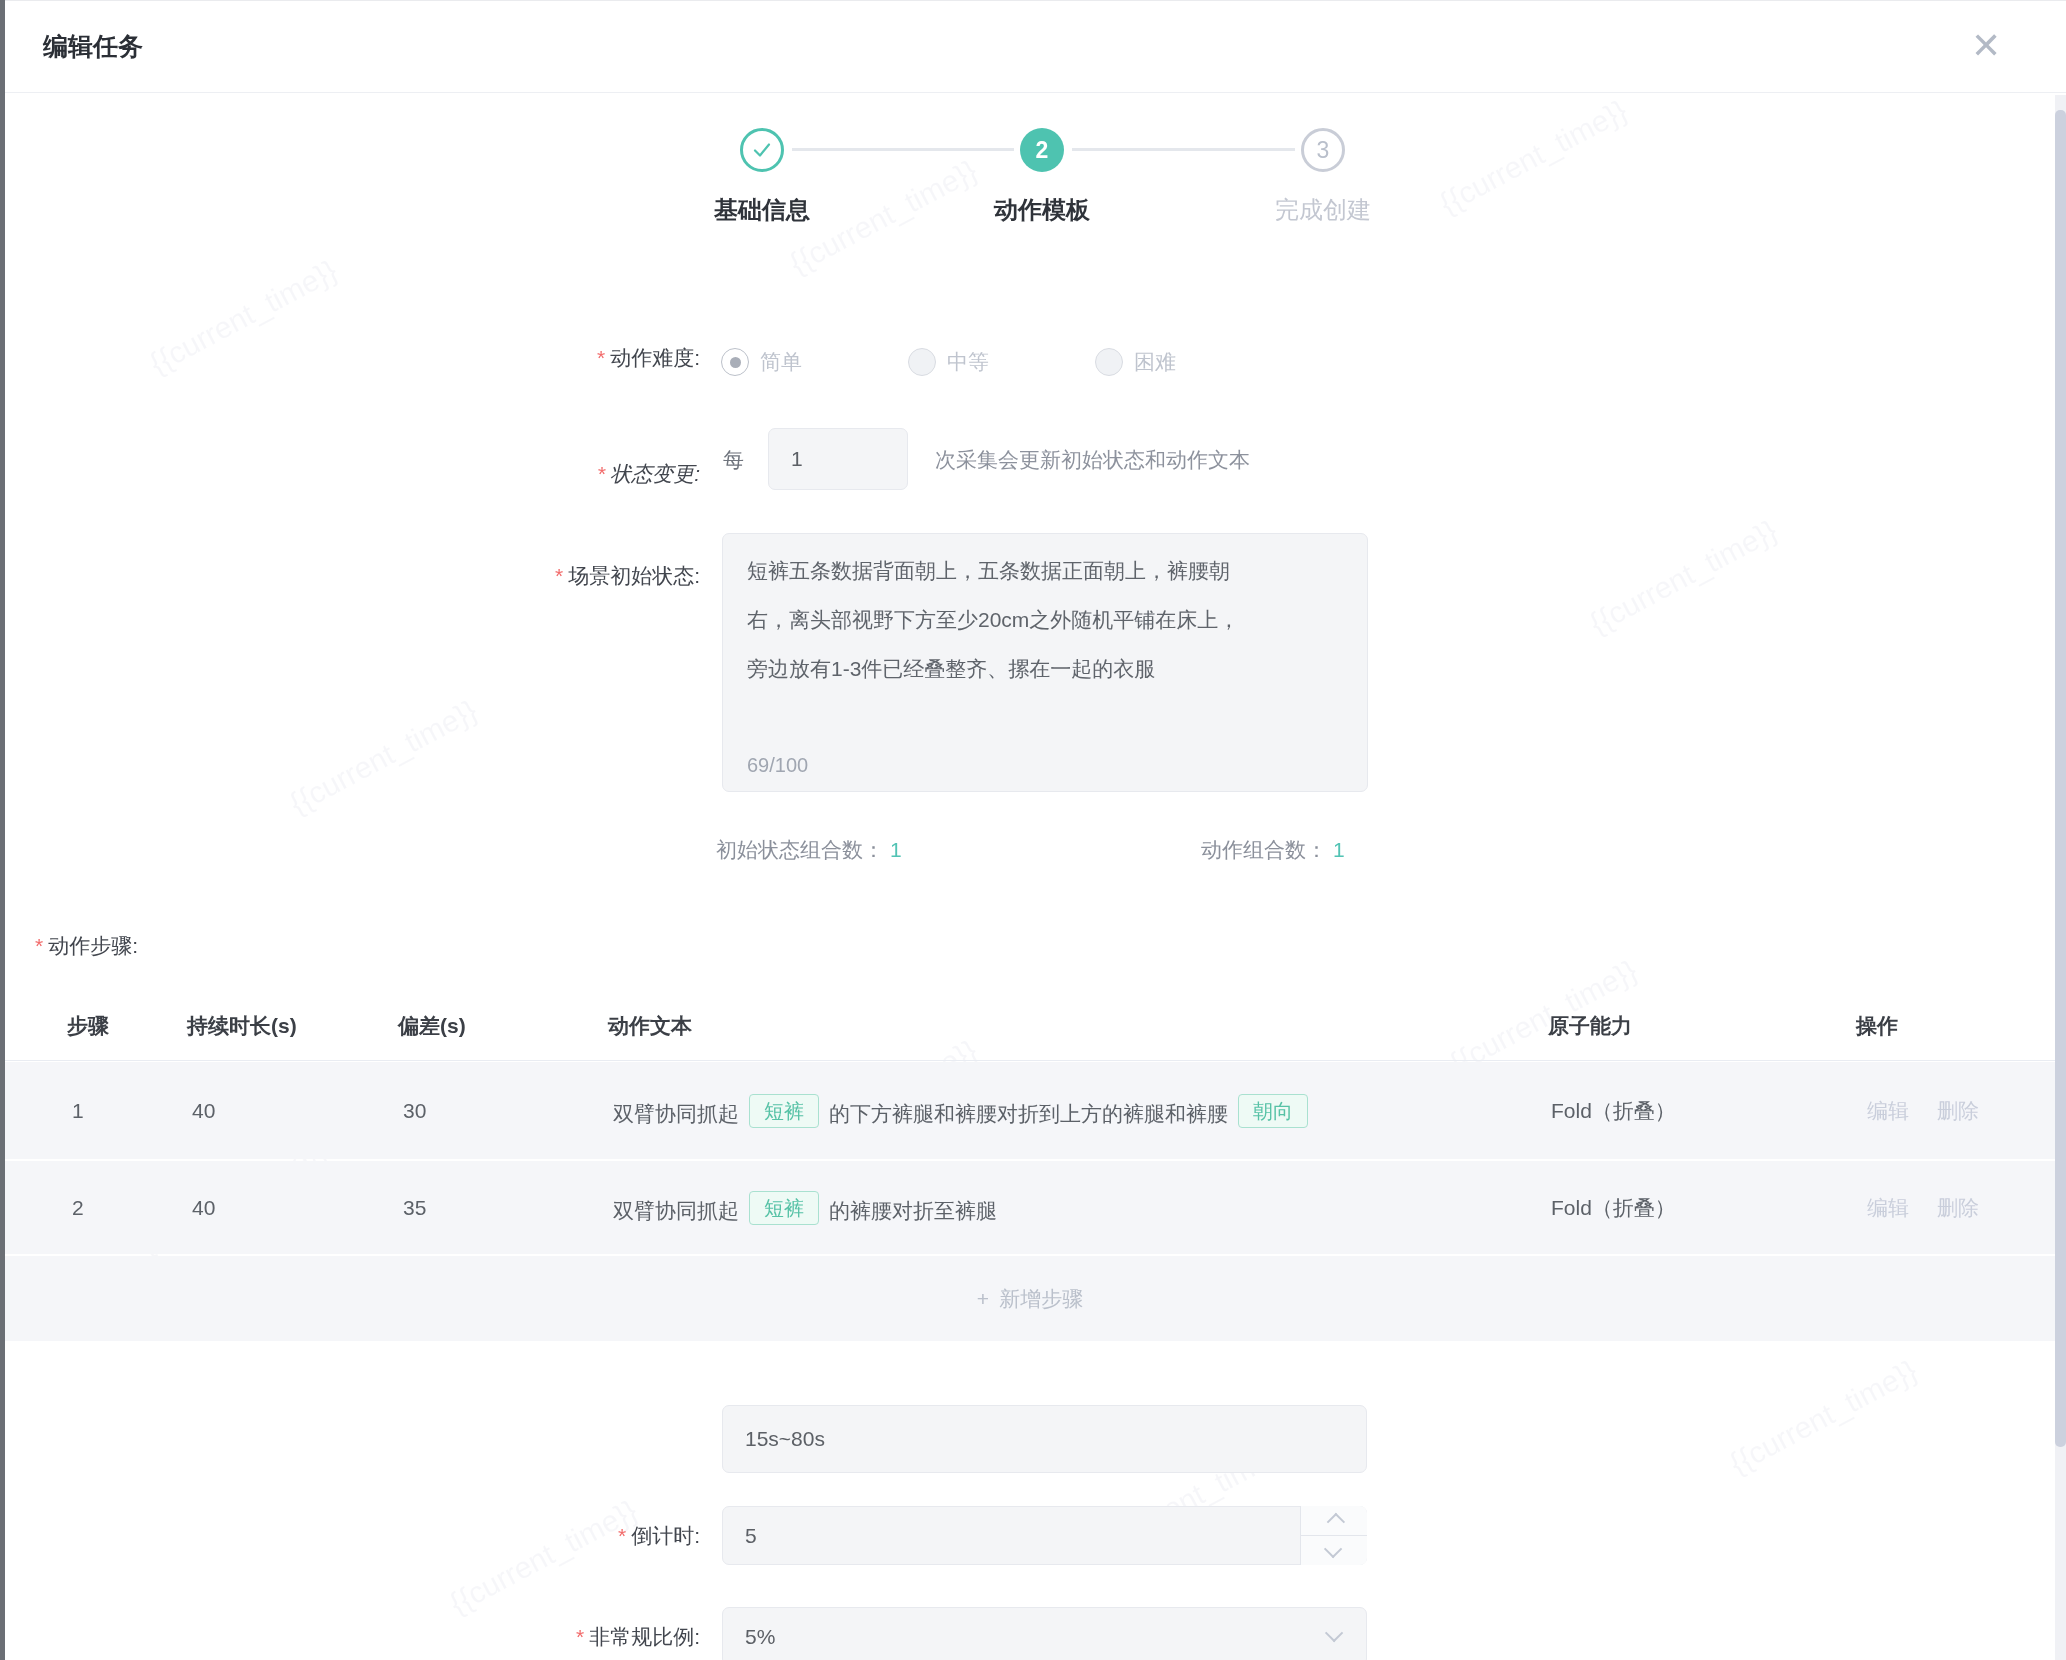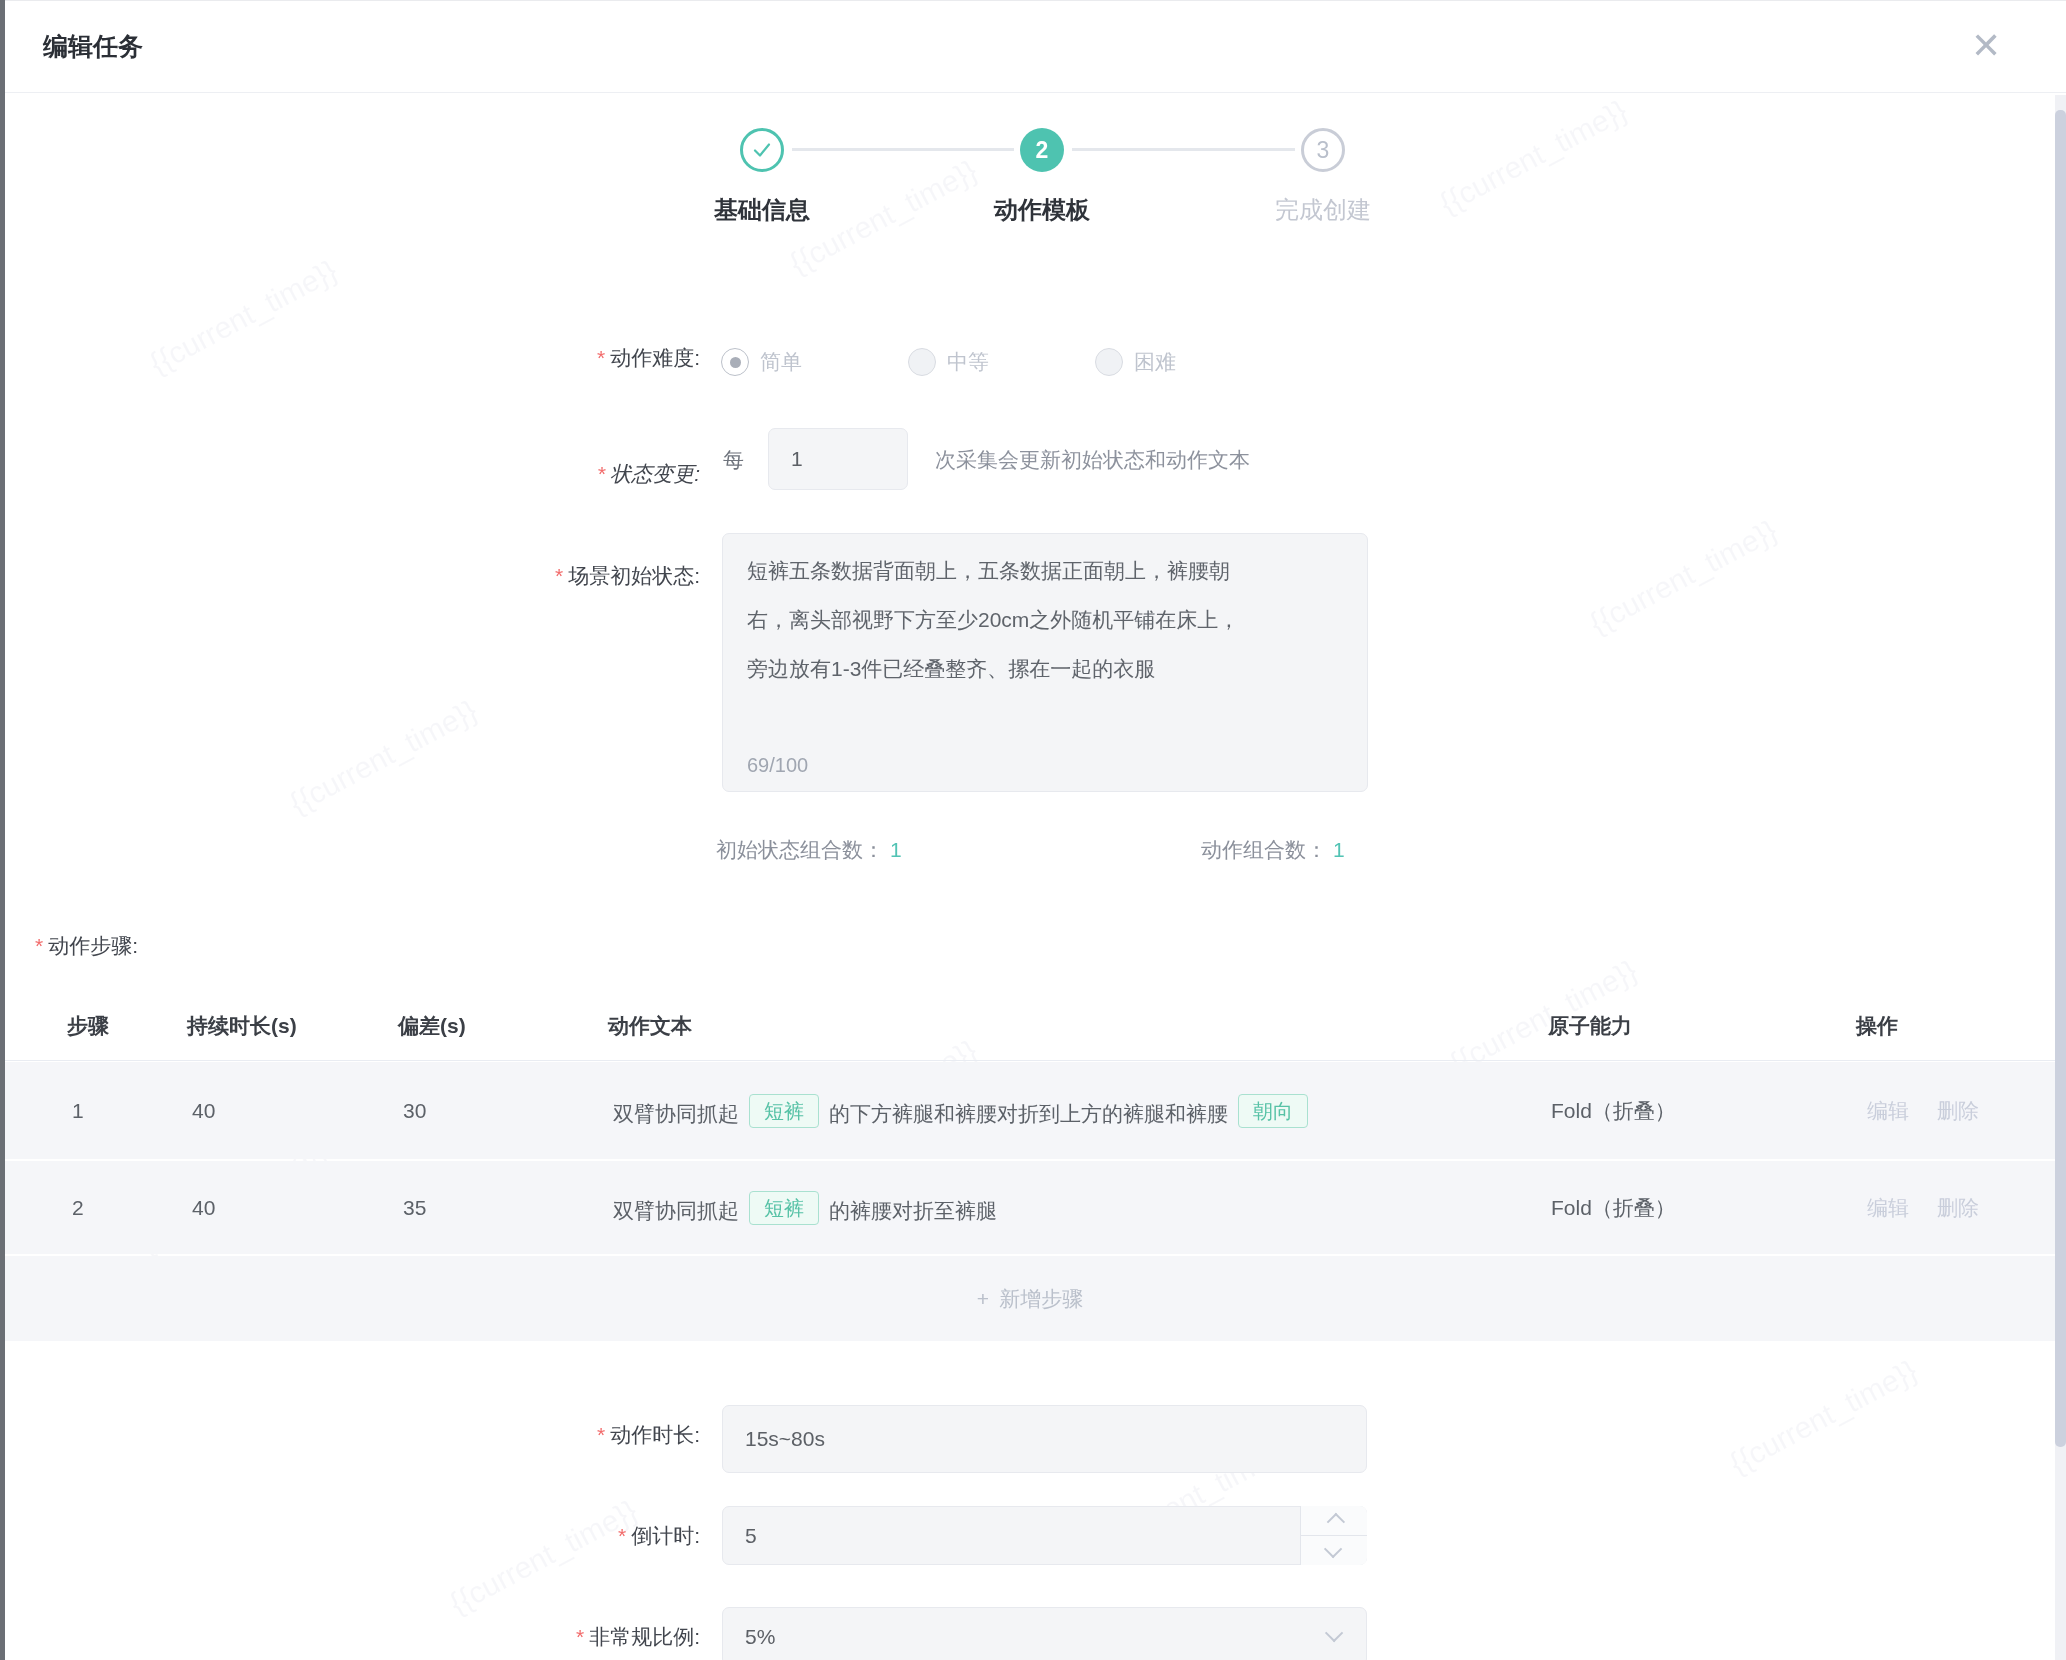--- a/index.html
+++ b/index.html
@@ -217,23 +217,20 @@
     </span>
   </div>
 
   <div class="t-band band-add">
     <span class="add-step">
       <span>+</span>
       <span>新增步骤</span>
     </span>
   </div>
 
-  <div class="field-label" style="top:1421px;">
-    <span class="req">*</span><span>动作时长:</span>
-  </div>
   <div class="ipt ipt-duration">15s~80s</div>
 
   <div class="field-label" style="top:1522px;">
     <span class="req">*</span><span>倒计时:</span>
   </div>
   <div class="ipt ipt-countdown">
     <span>5</span>
     <span class="spinner">
       <span class="spin-btn">
           <span class="chev chev-up"></span>

